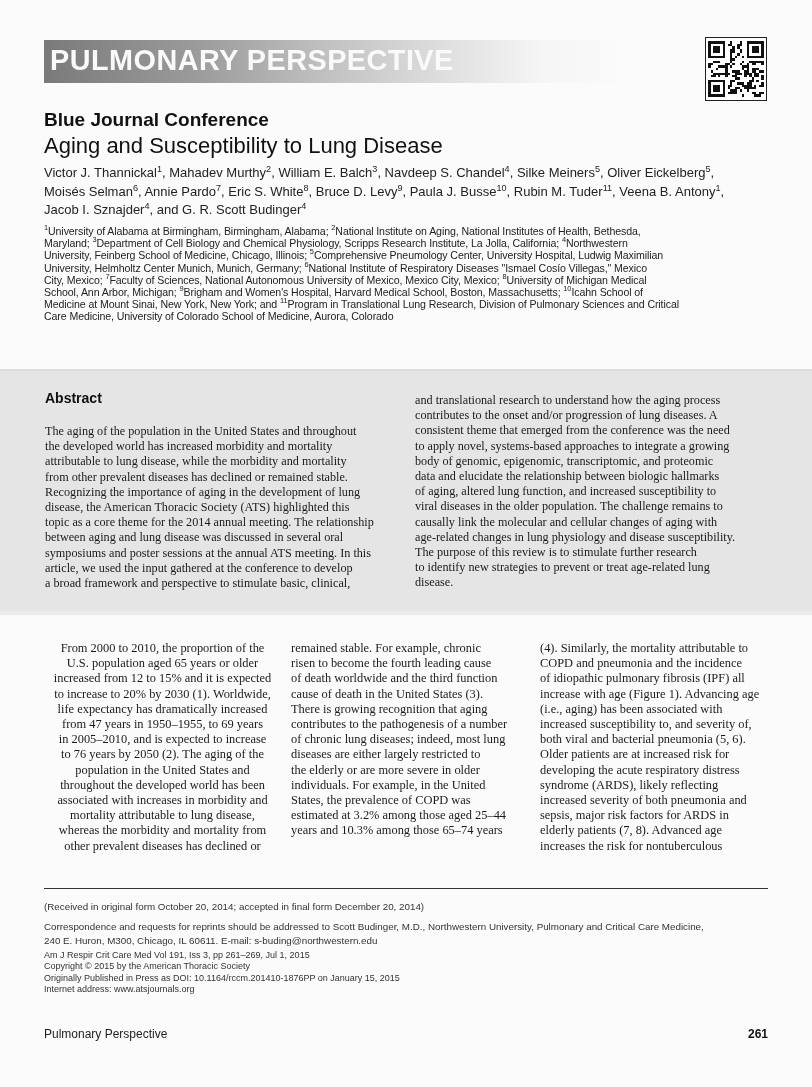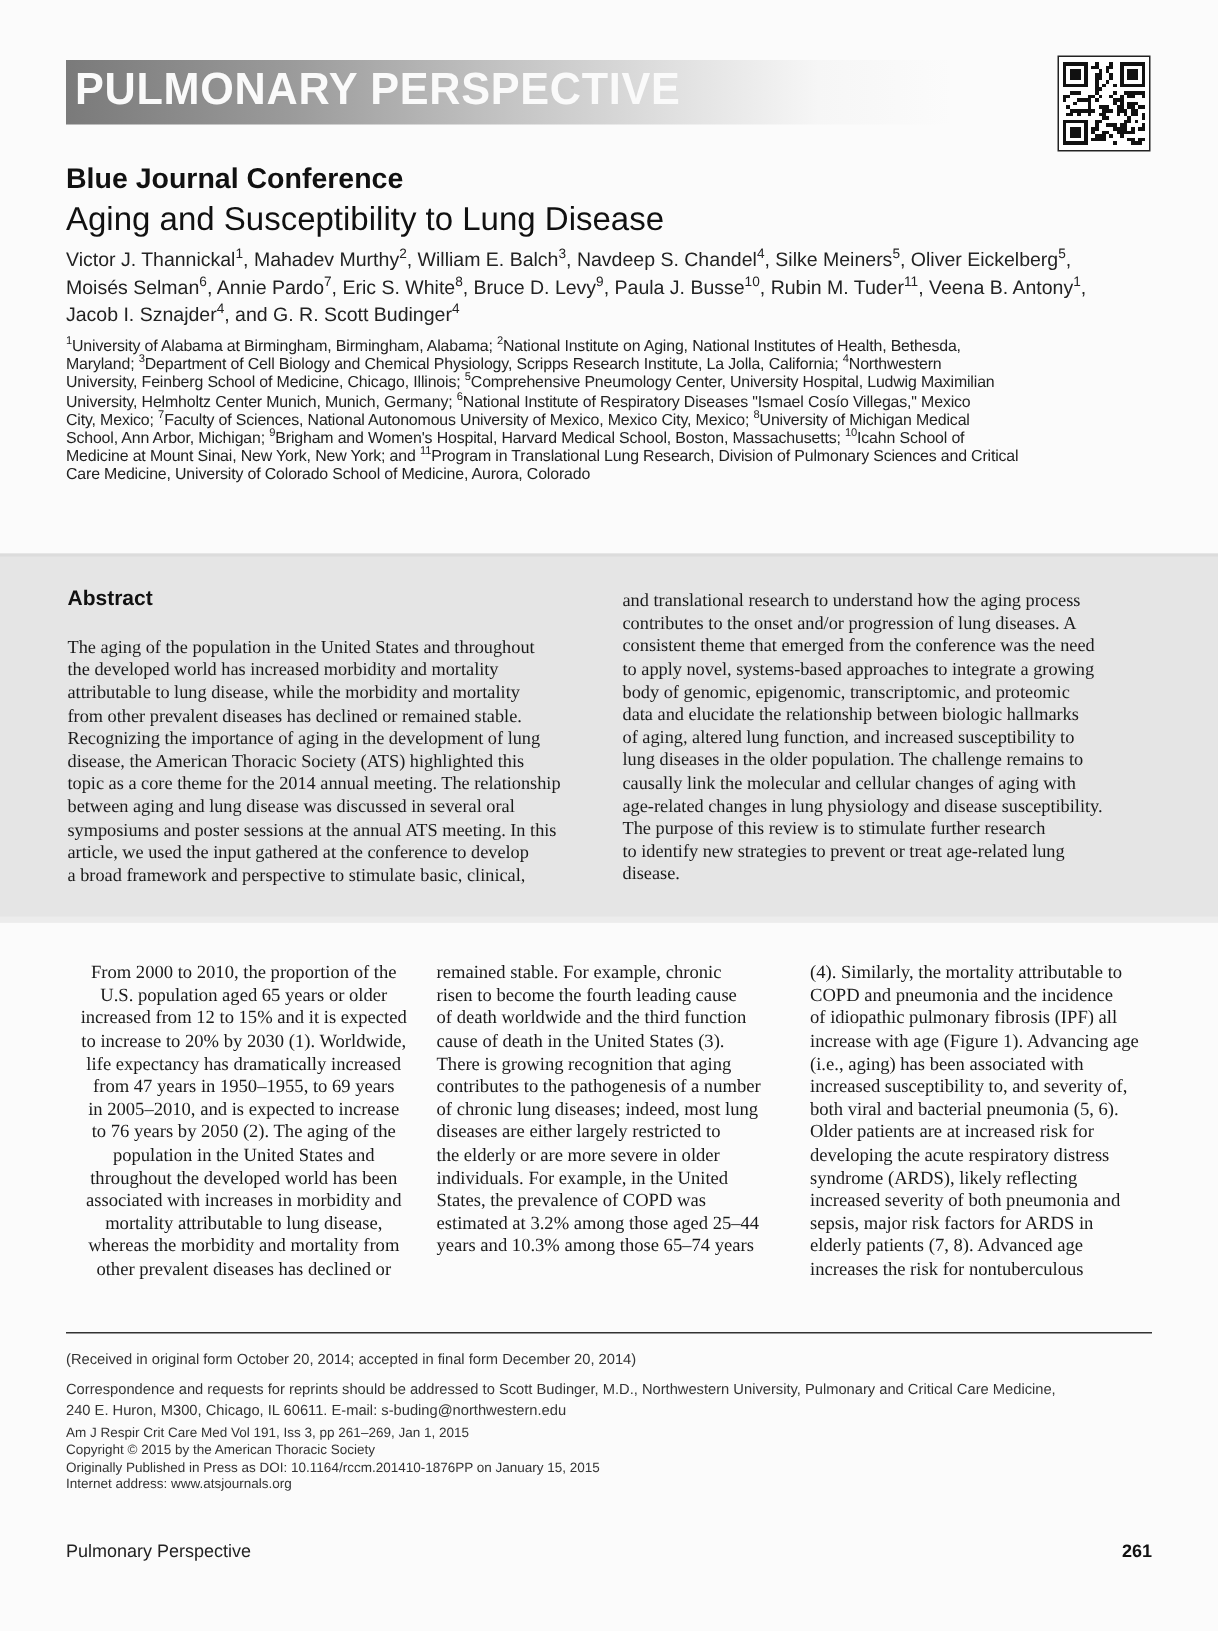--- a/index.html
+++ b/index.html
@@ -237,21 +237,21 @@
       <span class="line">a broad framework and perspective to stimulate basic, clinical,</span>
     </div>
   <div class="abs-col abs-col2">
       <span class="line">and translational research to understand how the aging process</span>
       <span class="line">contributes to the onset and/or progression of lung diseases. A</span>
       <span class="line">consistent theme that emerged from the conference was the need</span>
       <span class="line">to apply novel, systems-based approaches to integrate a growing</span>
       <span class="line">body of genomic, epigenomic, transcriptomic, and proteomic</span>
       <span class="line">data and elucidate the relationship between biologic hallmarks</span>
       <span class="line">of aging, altered lung function, and increased susceptibility to</span>
-      <span class="line">lung diseases in the older population. The challenge remains to</span>
+      <span class="line">viral diseases in the older population. The challenge remains to</span>
       <span class="line">causally link the molecular and cellular changes of aging with</span>
       <span class="line">age-related changes in lung physiology and disease susceptibility.</span>
       <span class="line">The purpose of this review is to stimulate further research</span>
       <span class="line">to identify new strategies to prevent or treat age-related lung</span>
       <span class="line">disease.</span>
     </div>
 </div>
 
 <div class="body-col bc1">
     <span class="line">From 2000 to 2010, the proportion of the</span>
@@ -301,20 +301,20 @@
     <span class="line">increases the risk for nontuberculous</span>
   </div>
 
 <div class="rule"></div>
 <div class="received">(Received in original form October 20, 2014; accepted in final form December 20, 2014)</div>
 <div class="corresp">
     <span class="line">Correspondence and requests for reprints should be addressed to Scott Budinger, M.D., Northwestern University, Pulmonary and Critical Care Medicine,</span>
     <span class="line">240 E. Huron, M300, Chicago, IL 60611. E-mail: s-buding@northwestern.edu</span>
   </div>
 <div class="citation">
-    <span class="line">Am J Respir Crit Care Med Vol 191, Iss 3, pp 261–269, Jan 1, 2015</span>
+    <span class="line">Am J Respir Crit Care Med Vol 191, Iss 3, pp 261–269, Jul 1, 2015</span>
     <span class="line">Copyright © 2015 by the American Thoracic Society</span>
     <span class="line">Originally Published in Press as DOI: 10.1164/rccm.201410-1876PP on January 15, 2015</span>
     <span class="line">Internet address: www.atsjournals.org</span>
   </div>
 
 <div class="footer-left">Pulmonary Perspective</div>
 <div class="footer-right">261</div>
 
 </body></html>

